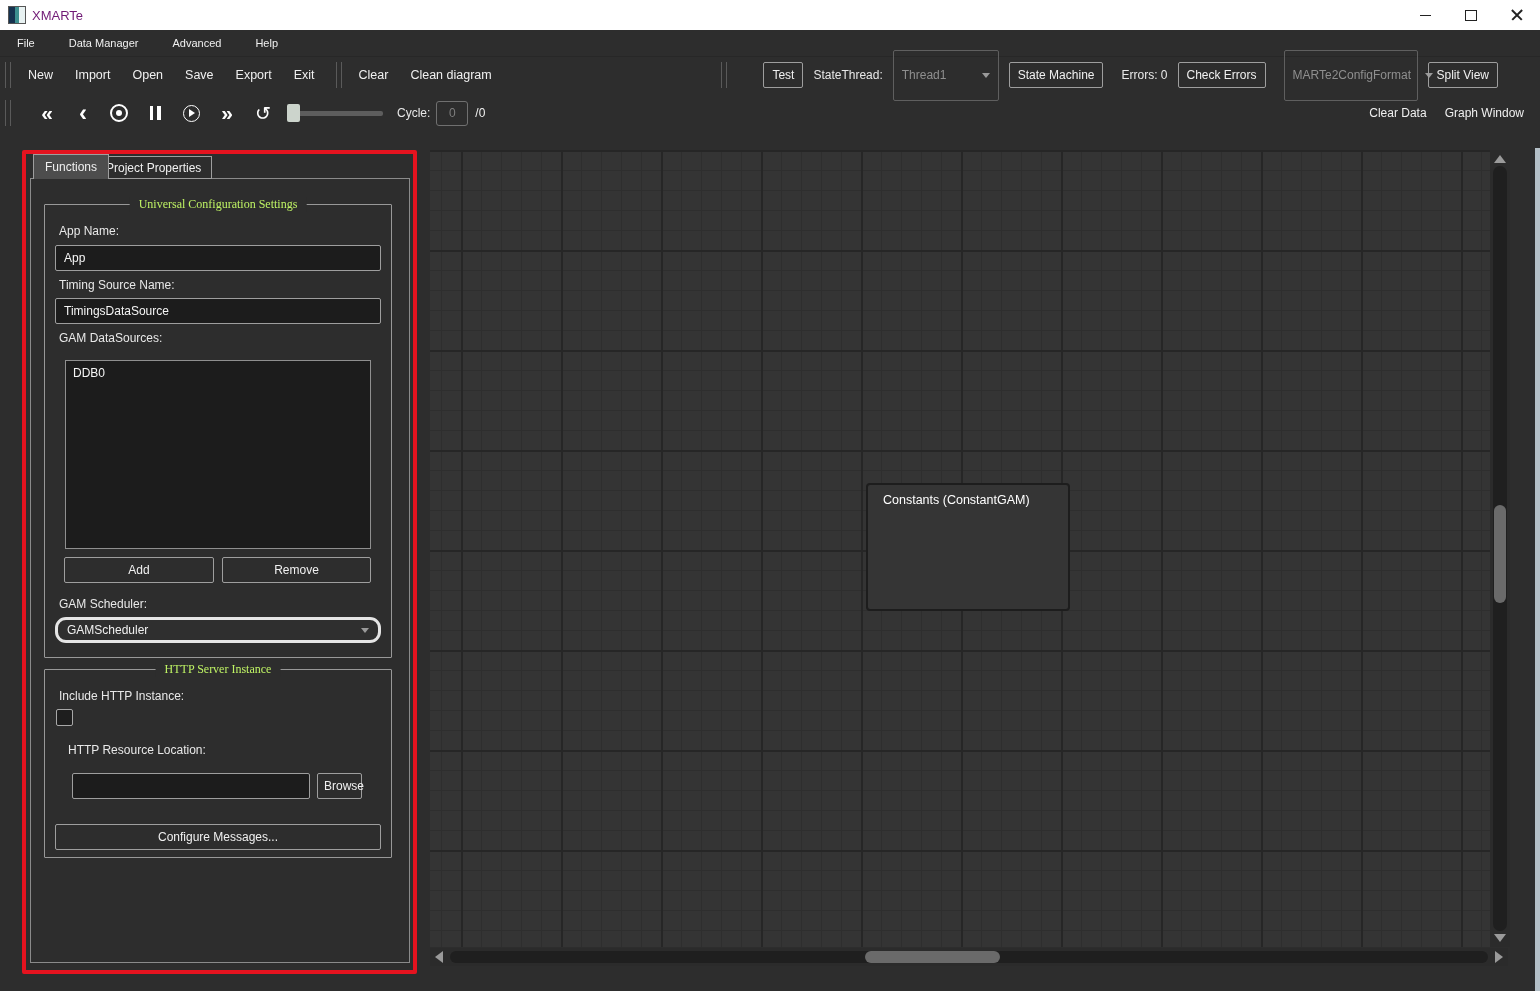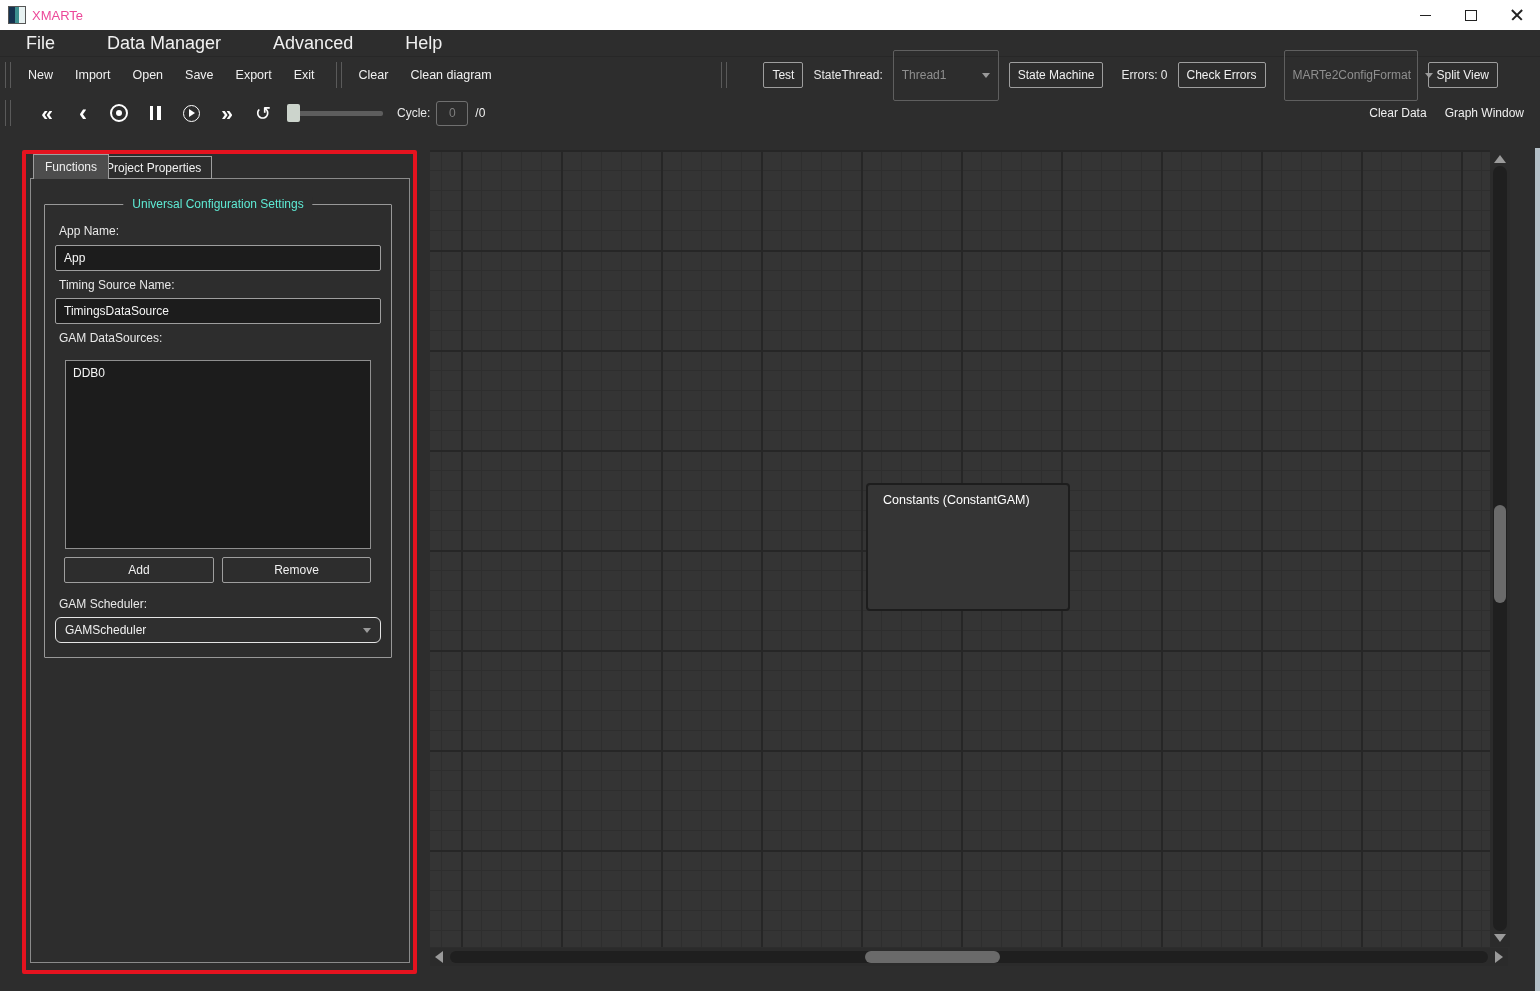--- a/index.html
+++ b/index.html
@@ -6,33 +6,33 @@
   body{
     position:relative;width:1540px;height:991px;overflow:hidden;
     background:#2d2d2d;font-family:"Liberation Sans","DejaVu Sans",sans-serif;
     font-size:12px;color:#f0f0f0;-webkit-font-smoothing:antialiased;
   }
   
   .titlebar{position:absolute;left:0;top:0;width:1540px;height:30px;background:#ffffff;color:#111;
     display:flex;align-items:center;}
   .app-icon{width:16px;height:16px;margin:0 6px 0 8px;border:1px solid #555;
     background:linear-gradient(90deg,#16324f 0 35%,#3d8f8f 35% 60%,#e8f2f2 60% 100%);}
-  .titlebar .title{font-size:13px;color:#ec4899;}
+  .titlebar .title{font-size:13px;color:#701a75;}
   .win-controls{margin-left:auto;display:flex;height:30px;}
   .win-btn{width:46px;height:30px;display:flex;align-items:center;justify-content:center;}
   .glyph-min{width:11px;height:1px;background:#222;}
   .glyph-max{width:10px;height:9px;border:1px solid #222;}
   .glyph-x{position:relative;width:12px;height:12px;}
   .glyph-x::before,.glyph-x::after{content:"";position:absolute;left:-1px;top:5px;width:14px;height:1.5px;background:#222;}
   .glyph-x::before{transform:rotate(45deg);}
   .glyph-x::after{transform:rotate(-45deg);}
   
   .menubar{position:absolute;left:0;top:30px;width:1540px;height:26px;background:#2d2d2d;
     display:flex;align-items:center;border-bottom:1px solid #272727;}
-  .menu-item{padding:0 26px;line-height:25px;font-size:18px;}
+  .menu-item{padding:0 17px;line-height:25px;font-size:11px;}
   
   .tbrow1{position:absolute;left:0;top:57px;width:1504px;height:36px;display:flex;align-items:center;}
   .tbrow2{position:absolute;left:0;top:94px;width:1540px;height:38px;display:flex;align-items:center;}
   .grip{width:4px;height:26px;border-left:1px solid #5a5a5a;border-right:1px solid #5a5a5a;margin:0 6px 0 5px;}
   .tb-text{padding:6px 11px;font-size:12.5px;}
   .right-cluster{margin-left:auto;display:flex;align-items:center;gap:10px;padding-right:6px;}
   .tb-btn{border:1px solid #9e9e9e;border-radius:2px;background:transparent;color:#f0f0f0;
     font-size:12px;padding:5px 8px;font-family:inherit;}
   .tb-combo{border:1px solid #5f5f5f;border-radius:2px;height:25px;display:flex;align-items:center;
     justify-content:space-between;padding:12px 8px;color:#8f8f8f;}
@@ -89,31 +89,31 @@
   .tab{position:absolute;border:1px solid #9e9e9e;display:flex;align-items:center;justify-content:center;
     font-size:12px;color:#f0f0f0;background:#2d2d2d;box-sizing:border-box;}
   .tab-active{left:33px;top:154px;height:25px;padding:0 11px;background:#4d4d4d;border-bottom:none;z-index:3;}
   .tab-idle{left:95px;top:156px;height:23px;padding:4px 10px;z-index:2;}
   .panel-frame{position:absolute;left:30px;top:178px;width:380px;height:785px;border:1px solid #8a8a8a;
     background:#2d2d2d;box-sizing:border-box;z-index:1;}
   .groupbox{position:absolute;border:1px solid #989898;border-radius:1px;}
   .group1{left:13px;top:25px;width:346px;height:452px;}
   .group2{left:13px;top:490px;width:346px;height:187px;}
   .legend{position:absolute;top:-8px;left:50%;transform:translateX(-50%);background:#2d2d2d;
-    padding:0 9px;color:#5eead4;white-space:nowrap;}
+    padding:0 9px;color:#bef264;white-space:nowrap;font-family:Liberation Serif, serif;}
   .fld-label{position:absolute;color:#e8e8e8;}
   .txt-input{position:absolute;background:#1c1c1c;border:1px solid #9e9e9e;border-radius:2px;color:#f5f5f5;
     font-family:inherit;font-size:12px;padding:0 8px;box-sizing:border-box;height:26px;outline:none;}
   .listbox{position:absolute;left:20px;top:155px;width:306px;height:189px;background:#1c1c1c;
     border:1px solid #8f8f8f;box-sizing:border-box;}
   .list-item{padding:5px 0 0 7px;color:#f5f5f5;}
   .panel-btn{position:absolute;background:transparent;border:1px solid #9e9e9e;border-radius:2px;
     color:#f0f0f0;font-family:inherit;font-size:12px;height:26px;box-sizing:border-box;}
-  .combo-field{position:absolute;left:10px;top:412px;width:326px;height:26px;border:1px solid #e5e5e5;
-    border-radius:6px;display:flex;align-items:center;justify-content:space-between;
+  .combo-field{position:absolute;left:10px;top:412px;width:326px;height:26px;border:3px solid #e5e5e5;
+    border-radius:11px;display:flex;align-items:center;justify-content:space-between;
     padding:0 9px;box-sizing:border-box;color:#f0f0f0;background:#2f2f2f;}
   .checkbox{position:absolute;left:11px;top:39px;width:15px;height:15px;background:#1e1e1e;
     border:1px solid #a8a8a8;border-radius:2px;}
   .annotation{position:absolute;left:22px;top:150px;width:395px;height:824px;border:4px solid #e5131f;
     border-radius:2px;box-sizing:border-box;z-index:50;}
 </style>
 </head>
 <body>
 
 <div class="titlebar">
@@ -249,16 +249,25 @@
     </div>
     <button class="panel-btn" style="left:19px;top:352px;width:150px;">Add</button>
     <button class="panel-btn" style="left:177px;top:352px;width:149px;">Remove</button>
     <div class="fld-label" style="left:14px;top:392px;">GAM Scheduler:</div>
     <div class="combo-field">
       <span>GAMScheduler</span>
       <i class="arr-down"></i>
     </div>
   </div>
 
+  <div class="groupbox group2">
+    <div class="legend">HTTP Server Instance</div>
+    <div class="fld-label" style="left:14px;top:19px;">Include HTTP Instance:</div>
+    <div class="checkbox"></div>
+    <div class="fld-label" style="left:23px;top:73px;">HTTP Resource Location:</div>
+    <input class="txt-input" style="left: 27px; top: 103px; width: 238px;" value="">
+    <button class="panel-btn" style="left:272px;top:103px;width:45px;">Browse</button>
+    <button class="panel-btn" style="left:10px;top:154px;width:326px;">Configure Messages...</button>
+  </div>
 
 </div>
 
 <div class="annotation"></div>
 
 </body></html>

